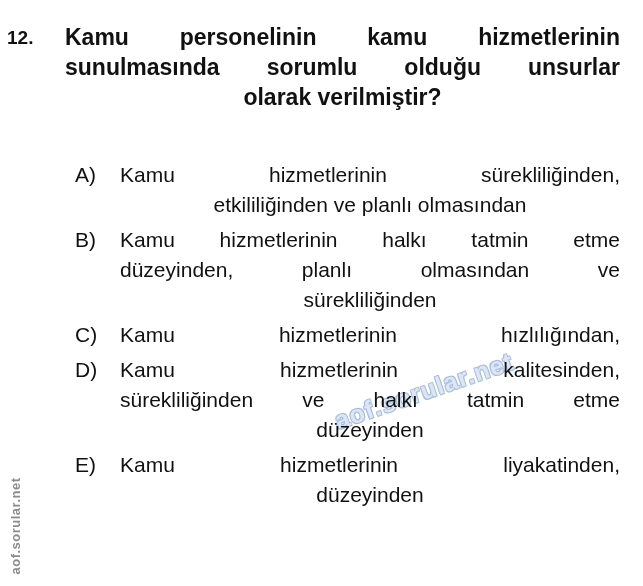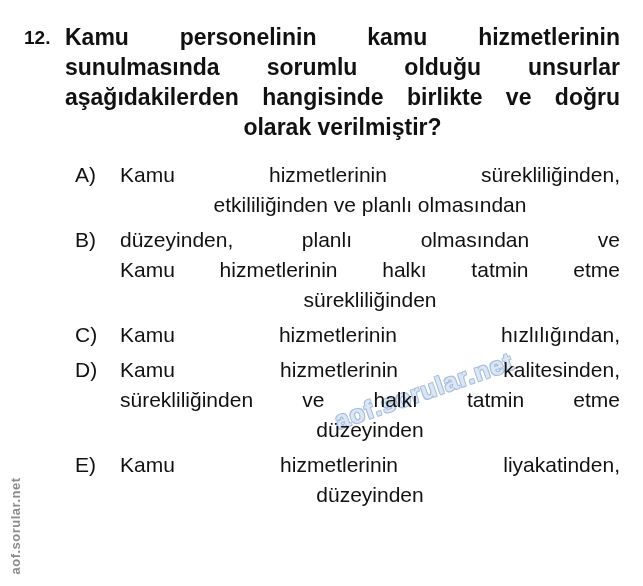--- a/index.html
+++ b/index.html
@@ -9,21 +9,21 @@
     position: relative;
     overflow: hidden;
     background: #ffffff;
     color: var(--text-color, #111111);
     font-family: "Liberation Sans", "DejaVu Sans", sans-serif;
   }
 
   
   .qnum {
     position: absolute;
-    left: 24px;
+    left: 7px;
     top: 23px;
     font-size: 19px;
     font-weight: bold;
     line-height: 30px;
     z-index: 2;
   }
 
   
   .question {
     position: absolute;
@@ -88,39 +88,38 @@
   }
 </style>
 </head>
 <body style="background: rgb(255, 255, 255);">
 
 <div class="qnum">12.</div>
 
 <div class="question">
   <div class="jline">Kamu personelinin kamu hizmetlerinin</div>
   <div class="jline">sunulmasında sorumlu olduğu unsurlar</div>
-  <div class="jline">aşağıdakilerden hangisinde birlikte ve doğru</div>
   <div class="lline">olarak verilmiştir?</div>
 </div>
 
 <div class="options">
 
   <div class="option">
     <div class="opt-label">A)</div>
     <div class="opt-lines">
       <div class="jline">Kamu hizmetlerinin sürekliliğinden,</div>
       <div class="lline">etkililiğinden ve planlı olmasından</div>
     </div>
   </div>
 
   <div class="option">
     <div class="opt-label">B)</div>
     <div class="opt-lines">
+      <div class="jline">Kamu hizmetlerinin halkı tatmin etme</div>
       <div class="jline">düzeyinden, planlı olmasından ve</div>
-      <div class="jline">Kamu hizmetlerinin halkı tatmin etme</div>
       <div class="lline">sürekliliğinden</div>
     </div>
   </div>
 
   <div class="option">
     <div class="opt-label">C)</div>
     <div class="opt-lines">
       <div class="jline">Kamu hizmetlerinin hızlılığından,</div>
     </div>
   </div>

